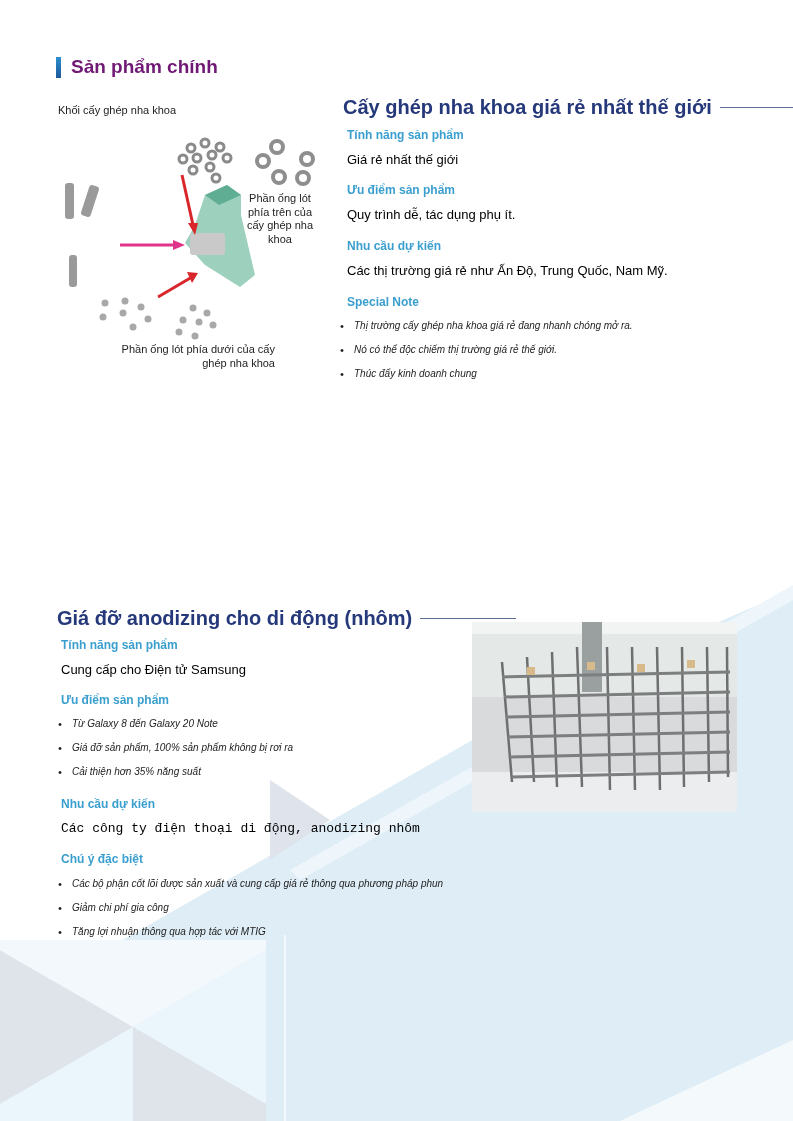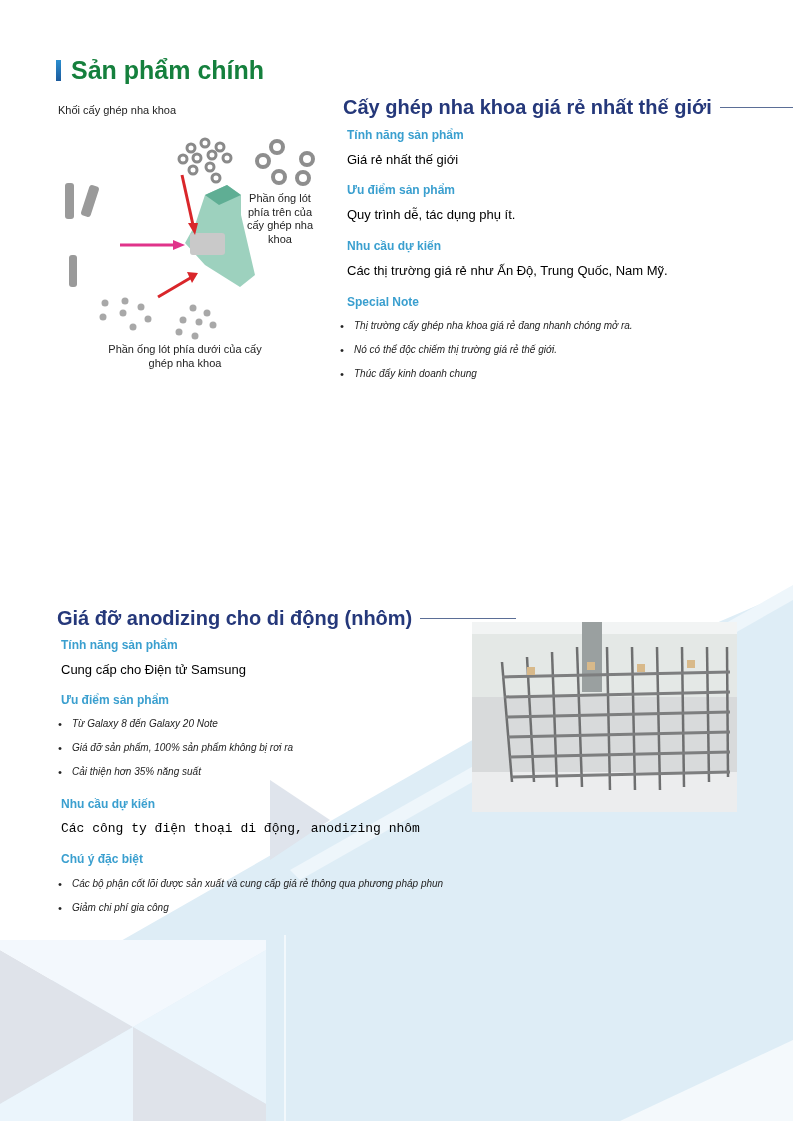--- a/index.html
+++ b/index.html
@@ -2,21 +2,21 @@
 <html><head>
 <meta charset="utf-8">
 <style>
   html,body{margin:0;padding:0;}
   body{width:793px;height:1121px;position:relative;overflow:hidden;background:#ffffff;
        font-family:"Liberation Sans",sans-serif;color:#222;}
   .bg{position:absolute;left:0;top:0;width:793px;height:1121px;z-index:0;}
   .abs{position:absolute;z-index:2;}
   .page-title{left:56px;top:56px;display:flex;align-items:center;}
   .title-bar{width:5px;height:21px;background:linear-gradient(#2b8fd0,#1c5a9c);margin-right:10px;}
-  .title-text{font-size:25px;font-weight:bold;color:#15803d;}
+  .title-text{font-size:19px;font-weight:bold;color:#701a75;}
   .fig-label{left:58px;top:104px;font-size:11px;font-weight:normal;color:#222;}
   .sec-heading{font-size:20px;font-weight:bold;color:#25387a;display:flex;align-items:center;white-space:nowrap;}
   .sec-heading .rule{height:1px;background:#5b6e96;margin-left:8px;}
   .sub{font-size:12px;font-weight:bold;color:#3a9fcf;}
   .txt{font-size:13px;color:#000000;}
   ul.bul{list-style:none;margin:0;padding:0;}
   ul.bul li{font-size:10px;color:#222;height:24px;line-height:24px;position:relative;padding-left:17px;font-style:italic;}
   ul.bul li::before{content:"•";position:absolute;left:3px;top:0;font-size:11px;}
   .caption{font-size:11px;color:#222;text-align:center;line-height:13.5px;}
   .photo{left:472px;top:622px;width:265px;height:190px;background:#c8ccce;overflow:hidden;}
@@ -104,21 +104,21 @@
     <circle cx="140" cy="211" r="3.5"></circle>
   </g>
 </svg>
 
 <div class="abs caption" style="left:240px;top:192px;width:80px;">
   <div>Phần ống lót</div>
   <div>phía trên của</div>
   <div>cấy ghép nha</div>
   <div>khoa</div>
 </div>
-<div class="abs caption" style="left:95px;top:343px;width:180px;">
+<div class="abs caption" style="left:95px;top:343px;width:180px;text-align:right;">
   <div>Phần ống lót phía dưới của cấy</div>
   <div>ghép nha khoa</div>
 </div>
 
 <div class="abs sec-heading" style="left:343px;top:96px;">
   <span>Cấy ghép nha khoa giá rẻ nhất thế giới</span>
   <span class="rule" style="width:73px;"></span>
 </div>
 
 <div class="abs sub" style="left:347px;top:128px;">Tính năng sản phẩm</div>
@@ -152,20 +152,21 @@
   <li>Cải thiện hơn 35% năng suất</li>
 </ul>
 
 <div class="abs sub" style="left:61px;top:797px;">Nhu cầu dự kiến</div>
 <div class="abs txt" style="left:61px;top:821px;font-family:Liberation Mono, monospace;">Các công ty điện thoại di động, anodizing nhôm</div>
 
 <div class="abs sub" style="left:61px;top:852px;">Chú ý đặc biệt</div>
 <ul class="abs bul" style="left:55px;top:872px;">
   <li>Các bộ phận cốt lõi được sản xuất và cung cấp giá rẻ thông qua phương pháp phun</li>
   <li>Giảm chi phí gia công</li>
+  <li>Tăng lợi nhuận thông qua hợp tác với MTIG</li>
 </ul>
 
 <div class="abs photo">
   <svg width="265" height="190">
     <rect x="0" y="0" width="265" height="75" fill="#e4e8e6"></rect>
     <rect x="0" y="0" width="265" height="12" fill="#f2f4f4"></rect>
     <rect x="110" y="0" width="20" height="70" fill="#9aa0a0"></rect>
     <rect x="0" y="150" width="265" height="40" fill="#ecedee"></rect>
     <rect x="0" y="75" width="265" height="75" fill="#d8dadb"></rect>
     <g stroke="#6e6f70" stroke-width="2.5">

